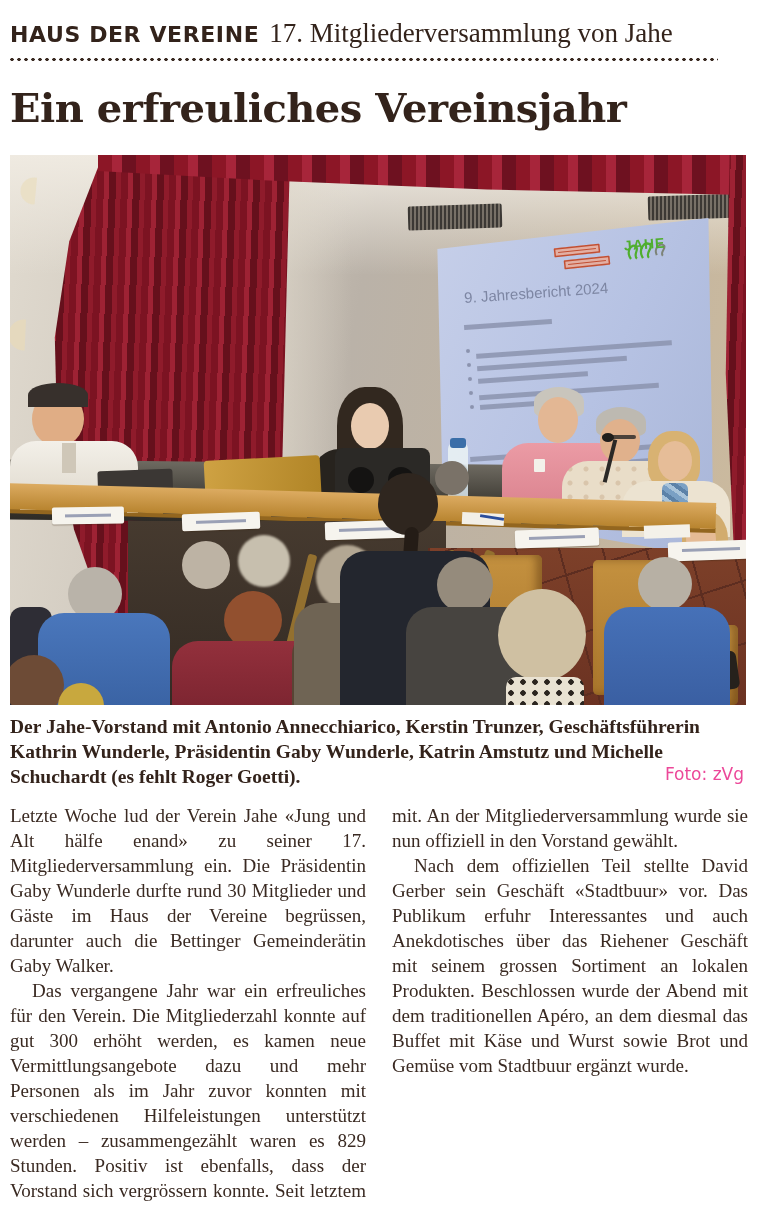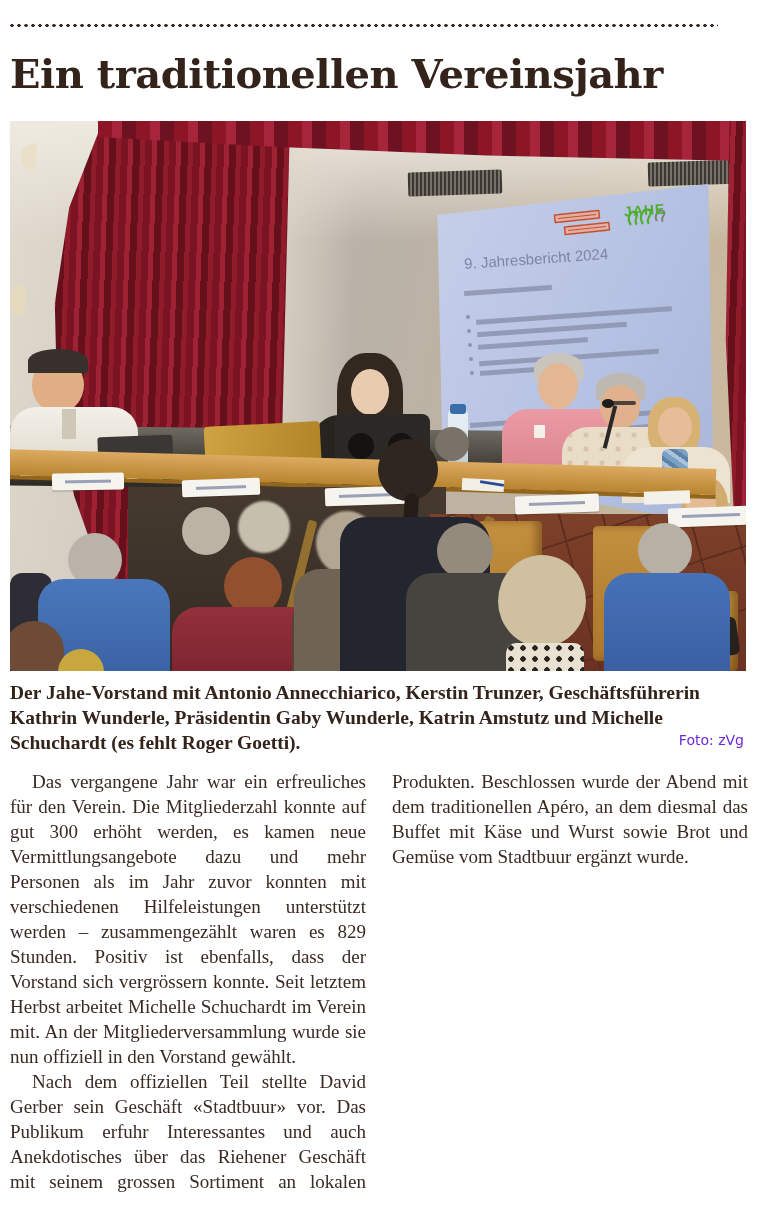--- a/index.html
+++ b/index.html
@@ -104,40 +104,44 @@
   .leg{background:#93702f;border-radius:3px;}
   
   .caption{
     position:relative;width:736px;margin-top:9px;
     font-family:"Liberation Serif",serif;font-weight:bold;
     font-size:19.5px;line-height:25px;color:#33231b;text-align:left;
   }
   .credit{
     position:absolute;right:2px;bottom:2px;
     font-family:"DejaVu Sans",sans-serif;font-weight:normal;
-    font-size:14px;color:#6d28d9;
+    font-size:17px;color:#ec4899;
   }
   .body-text{
     width:738px;margin-top:14px;height:428px;overflow:hidden;
     column-count:2;column-gap:26px;column-fill:auto;
     font-size:19px;line-height:25px;text-align:justify;
     color:#3a2a22;hyphens:auto;-webkit-hyphens:auto;
   }
   .body-text p{margin:0;text-indent:22px;}
   .body-text p.first{text-indent:0;}
   .signature{text-align:right;font-style:italic;text-indent:0 !important;}
 </style>
 </head>
 <body>
 
 <div class="page">
 
+  <div class="kicker">
+    <span class="kicker-cat">HAUS DER VEREINE</span>
+    <span class="kicker-title">17. Mitgliederversammlung von Jahe</span>
+  </div>
   <div class="dotted-rule"></div>
 
-  <h1 class="headline">Ein traditionellen Vereinsjahr</h1>
+  <h1 class="headline">Ein erfreuliches Vereinsjahr</h1>
 
   <div class="photo">
     <div class="wall"></div>
     <div class="wall-top"></div>
     <div class="grille grille-1"></div>
     <div class="grille grille-2"></div>
     <div class="arch-light"></div>
     <div class="stone-tex"></div>
     <div class="curtain curtain-left"></div>
     <div class="valance"></div>
@@ -279,17 +283,18 @@
     <div class="head" style="left:628px;top:402px;width:54px;height:54px;background:#b7b0a4;"></div>
     <div class="torso" style="left:594px;top:452px;width:126px;height:100px;background:linear-gradient(#4671b8,#3a5fa2);"></div>
   </div>
 
   <div class="caption">
     <span>Der Jahe-Vorstand mit Antonio Annecchiarico, Kerstin Trunzer, Geschäftsführerin Kathrin Wunderle, Präsidentin Gaby Wunderle, Katrin Amstutz und Michelle Schuchardt (es fehlt Roger Goetti).</span>
     <span class="credit">Foto: zVg</span>
   </div>
 
   <div class="body-text">
+    <p class="first">Letzte Woche lud der Verein Jahe «Jung und Alt hälfe enand» zu seiner 17. Mitgliederversammlung ein. Die Präsidentin Gaby Wunderle durfte rund 30 Mitglieder und Gäste im Haus der Vereine begrüssen, darunter auch die Bettinger Gemeinderätin Gaby Walker.</p>
     <p>Das vergangene Jahr war ein erfreuliches für den Verein. Die Mitgliederzahl konnte auf gut 300 erhöht werden, es kamen neue Vermittlungsangebote dazu und mehr Personen als im Jahr zuvor konnten mit verschiedenen Hilfeleistungen unterstützt werden – zusammengezählt waren es 829 Stunden. Positiv ist ebenfalls, dass der Vorstand sich vergrössern konnte. Seit letztem Herbst arbeitet Michelle Schuchardt im Verein mit. An der Mitgliederversammlung wurde sie nun offiziell in den Vorstand gewählt.</p>
     <p>Nach dem offiziellen Teil stellte David Gerber sein Geschäft «Stadtbuur» vor. Das Publikum erfuhr Interessantes und auch Anekdotisches über das Riehener Geschäft mit seinem grossen Sortiment an lokalen Produkten. Beschlossen wurde der Abend mit dem traditionellen Apéro, an dem diesmal das Buffet mit Käse und Wurst sowie Brot und Gemüse vom Stadtbuur ergänzt wurde.</p>
   </div>
 
 </div>
 
 </body></html>

